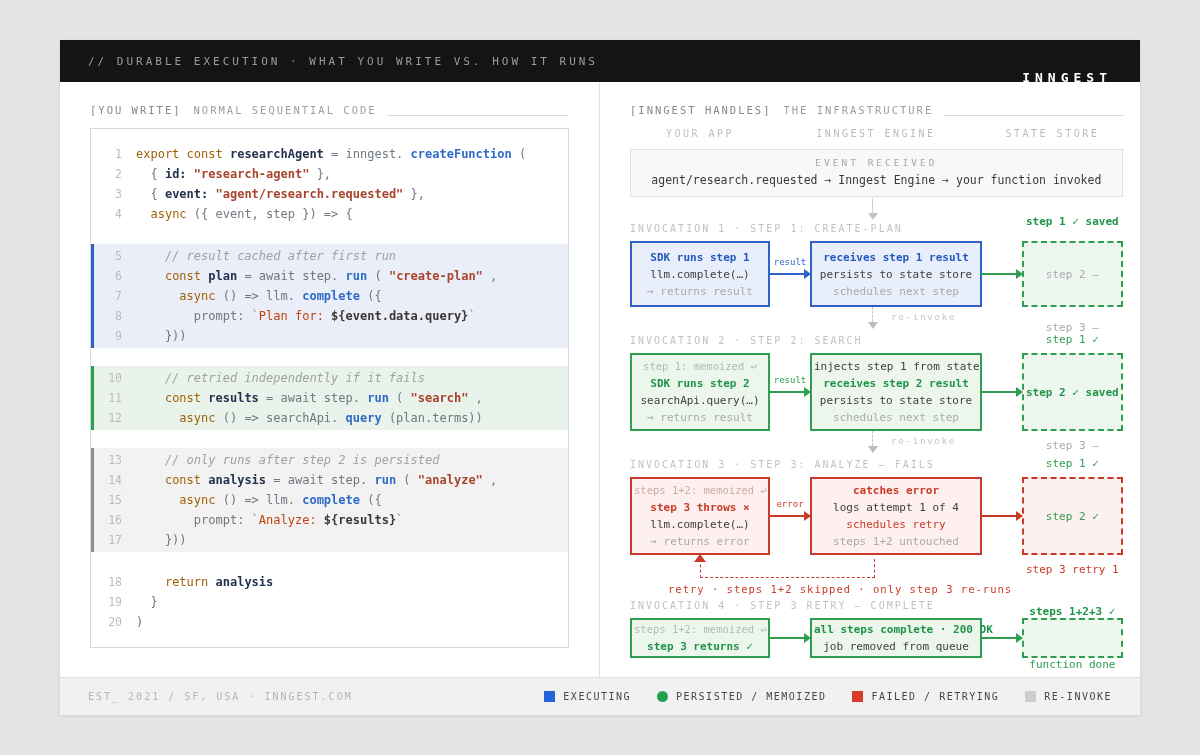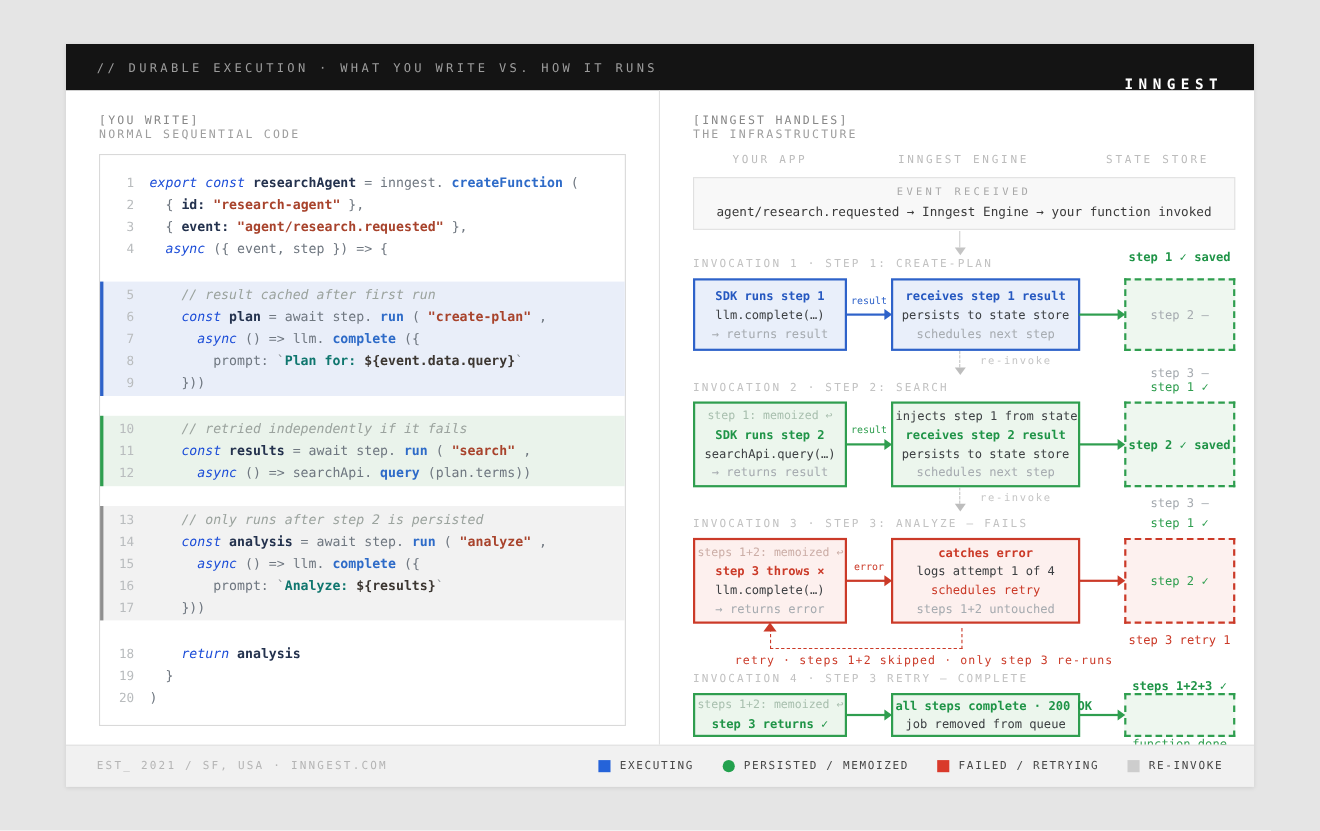--- a/index.html
+++ b/index.html
@@ -17,39 +17,39 @@
   .topbar {
     height:42px; flex:none; background:#141414; color:#9c9c9c;
     display:flex; align-items:center; justify-content:space-between; padding:0 28px;
   }
   .topbar-title { font-size:11px; letter-spacing:3px; }
   .brand { color:#ffffff; font-weight:bold; font-size:13px; letter-spacing:5px;margin-top:32px; }
   
   .content { flex:1; display:flex; min-height:0; }
   .panel-left  { width:540px; flex:none; border-right:1px solid #e0e0e0; padding:0 30px; }
   .panel-right { flex:1; padding:0 35px 0 30px; }
-  .section-head { display:flex; align-items:flex-start; margin-top:22px; font-size:10.5px; letter-spacing:2px;flex-direction:column; }
+  .section-head { display:flex; align-items:flex-end; margin-top:22px; font-size:10.5px; letter-spacing:2px; }
   .head-tag { color:#878787; margin-right:12px; white-space:nowrap; }
   .head-title { color:#9e9e9e; white-space:nowrap; }
   .rule { flex:1; height:1px; background:#dcdcdc; margin-left:10px; }
   
   .code-panel { margin-top:12px; border:1px solid #d9d9d9; background:#fff; padding:13px 0; }
   .code-group { border-left:3px solid transparent; padding:2px 0; }
   .code-group.hl-blue  { background:#e9eef9; border-left-color:#2e62c9; }
   .code-group.hl-green { background:#eaf3eb; border-left-color:#2f9e4f; }
   .code-group.hl-gray  { background:#f2f2f2; border-left-color:#8f8f8f; }
   .code-gap { height:18px; }
   .code-line { display:flex; height:20px; line-height:20px; font-size:12px; white-space:pre; }
   .ln { width:28px; flex:none; text-align:right; margin-right:14px; color:#b9bcbe; font-size:11.5px; }
   .code-text { white-space:pre; }
-  .tok-kw { color:#1d4ed8;font-style:italic; }
+  .tok-kw { color:#a16207; }
   .tok-fn { color:#2e6bc8; font-weight:bold; }
   .tok-id { color:#24324e; font-weight:bold; }
   .tok-str { color:#a8432c; font-weight:bold; }
-  .tok-tpl { color:#0f766e; font-weight:bold; }
+  .tok-tpl { color:#c2410c; font-weight:normal; }
   .tok-tex { color:#3c3631; font-weight:bold; }
   .tok-bt  { color:#8a8f94; }
   .tok-cm { color:#9ba39e; font-style:italic; }
   .tok-pl { color:#6f7780; }
   
   .col-heads { display:flex; margin-top:12px; font-size:10px; letter-spacing:2.5px; color:#bcbcbc; }
   .col-heads .c1 { width:140px; text-align:center; }
   .col-heads .gap { width:20px; }
   .col-heads .c2 { width:172px; text-align:center; }
   .col-heads .c3 { flex:1; text-align:center; }

